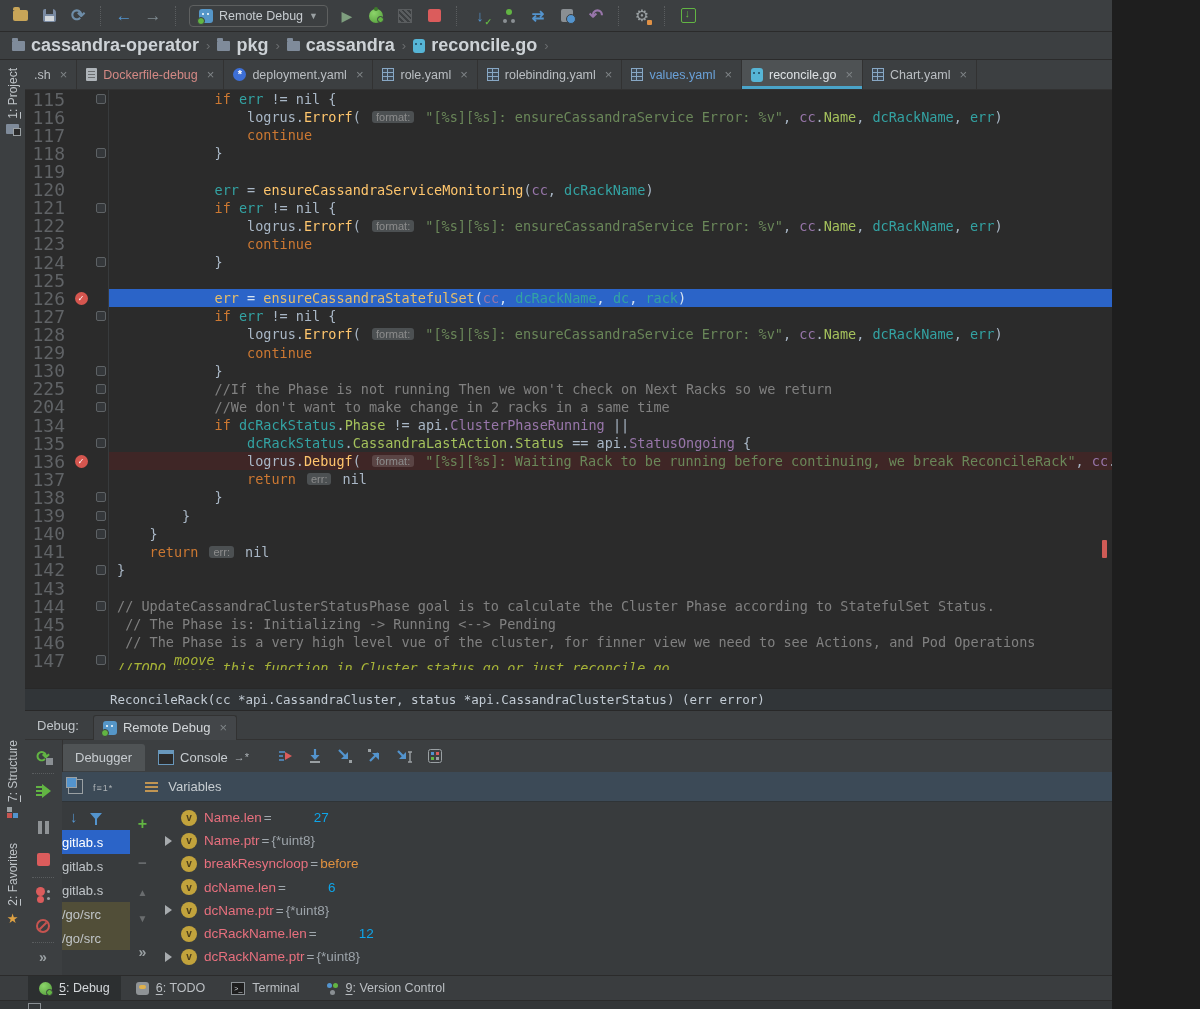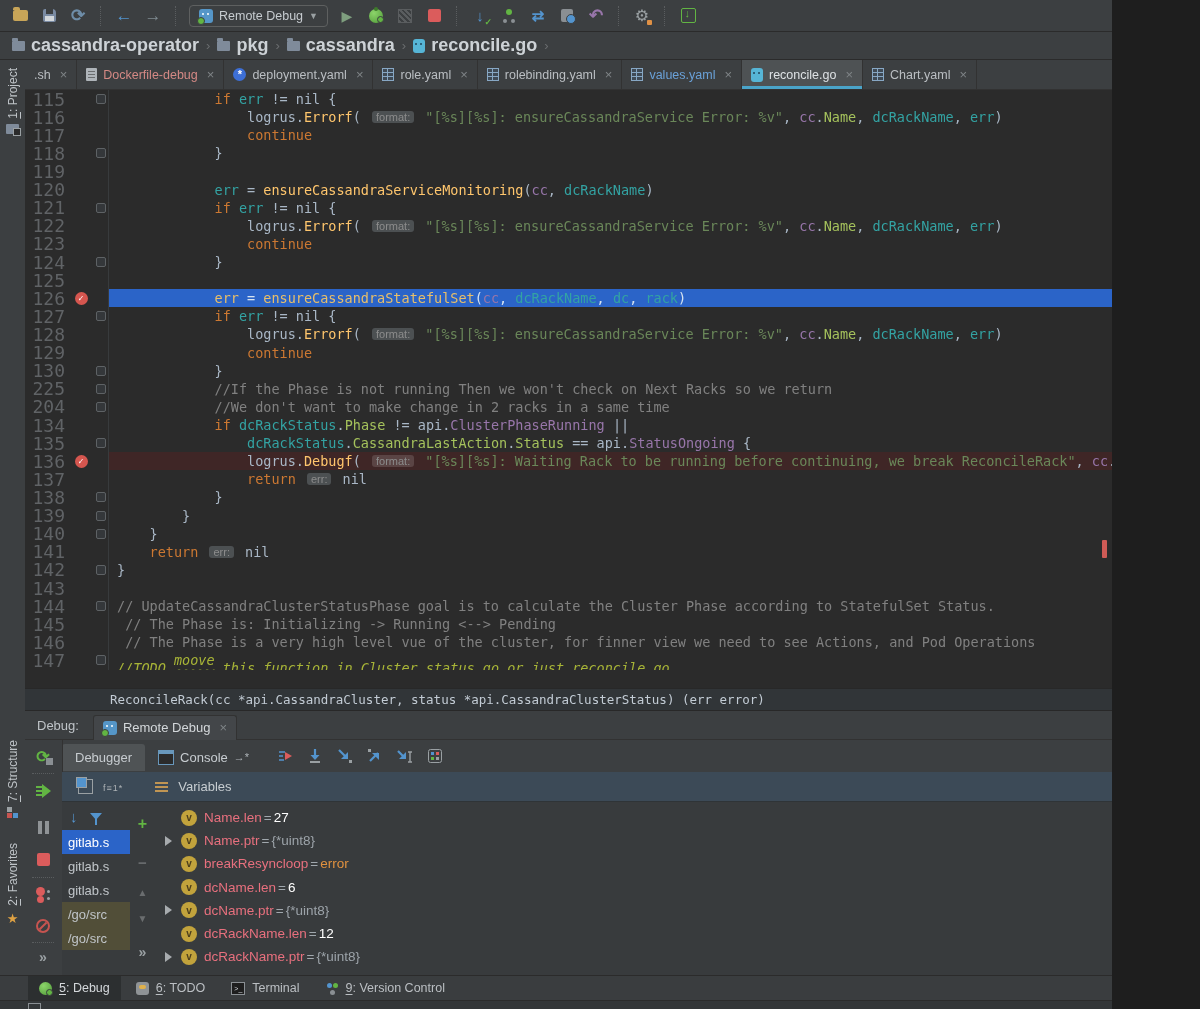--- a/index.html
+++ b/index.html
@@ -123,50 +123,50 @@
   .gl-pause::before{content:"";width:4px;height:13px;background:#8F9396;box-shadow:7px 0 0 #8F9396;position:absolute;left:5px;top:4px;}
   .gl-stopd{width:13px;height:13px;background:#DB5C5C;border-radius:2px;}
   .gl-vbp{width:16px;height:16px;position:relative;}
   .gl-vbp::before{content:"";position:absolute;left:1px;top:0;width:9px;height:9px;border-radius:50%;background:#DB5C5C;box-shadow:0 8px 0 -1px #DB5C5C;}
   .gl-vbp::after{content:"";position:absolute;right:1px;top:3px;width:3px;height:3px;border-radius:50%;background:#9AA0A3;box-shadow:0 7px 0 #9AA0A3;}
   .gl-mute{width:14px;height:14px;border:2px solid #C75450;border-radius:50%;position:relative;box-sizing:border-box;}
   .gl-mute::after{content:"";position:absolute;left:0px;top:4px;width:10px;height:2px;background:#C75450;transform:rotate(-45deg);}
   .gl-more::after{content:"»";color:#9AA0A3;font-size:14px;font-weight:bold;}
   .dsep{position:absolute;left:7px;width:22px;border-top:1px dotted #5A5D5F;}
   .vars-header{position:absolute;left:37px;top:61px;right:0;height:30px;background:#3C4A57;border-bottom:1px solid #2F3437;
-               display:flex;align-items:center;padding-left:16px;gap:10px;box-sizing:border-box;}
+               display:flex;align-items:center;padding-left:6px;gap:10px;box-sizing:border-box;}
   .gl-restore{width:13px;height:13px;border:1px solid #9AA0A3;position:relative;background:#3C4A57;}
   .gl-restore::before{content:"";position:absolute;left:-3px;top:-3px;width:9px;height:9px;border:1px solid #9AA0A3;background:#5394CE;}
   .gl-watch::after{content:"f≡1*";color:#AEB3B6;font-size:9px;letter-spacing:1px;}
   .gl-burger{width:13px;height:10px;background:repeating-linear-gradient(#C09553 0 2px,transparent 2px 4px);}
   .vars-title{color:#C7CDD1;font-size:13px;}
   .frames{position:absolute;left:37px;top:91px;bottom:0;width:68px;background:#383B3D;border-right:1px solid #323232;overflow:hidden;}
   .frames-toolbar{height:28px;display:flex;align-items:center;gap:12px;padding-left:8px;}
   .gl-darr::after{content:"↓";color:#5394CE;font-size:15px;font-weight:bold;}
   .gl-filter{width:0;height:0;border-left:6px solid transparent;border-right:6px solid transparent;border-top:7px solid #5394CE;position:relative;}
   .gl-filter::after{content:"";position:absolute;left:-1px;top:-2px;width:2px;height:7px;background:#5394CE;}
-  .frow{height:24px;display:flex;align-items:center;padding-left:6px;font-size:13px;color:#C0C5C9;white-space:nowrap;overflow:hidden;}
+  .frow{height:24px;display:flex;align-items:center;font-size:13px;color:#C0C5C9;white-space:nowrap;overflow:hidden;}
   .frow.sel{background:#2B64C8;color:#FFFFFF;}
   .frow.lib{background:#514E38;}
   .watchcol{position:absolute;left:105px;top:91px;bottom:0;width:25px;background:#383B3D;border-right:1px solid #35383A;}
   .wic{position:absolute;left:0;width:25px;height:20px;display:flex;align-items:center;justify-content:center;}
   .gl-addw::after{content:"+";color:#62B543;font-size:16px;font-weight:bold;}
   .gl-min::after{content:"−";color:#6A6D6F;font-size:15px;font-weight:bold;}
   .gl-upt::after{content:"▲";color:#6A6D6F;font-size:10px;}
   .gl-dnt::after{content:"▼";color:#6A6D6F;font-size:10px;}
   .varstree{position:absolute;left:130px;top:91px;right:0;bottom:0;background:#383B3D;overflow:hidden;padding-top:4px;}
   .vrow{height:23.2px;display:flex;align-items:center;font-size:13.5px;}
   .varrow{width:26px;flex:none;display:flex;justify-content:center;}
   .tri{width:0;height:0;border-left:7px solid #A7ABAE;border-top:5px solid transparent;border-bottom:5px solid transparent;}
   .vicon{width:16px;height:16px;border-radius:50%;background:#C2A33C;color:#4C3F1D;font-size:10px;font-weight:bold;
          display:flex;align-items:center;justify-content:center;margin-right:7px;flex:none;}
   .vicon::after{content:"v";}
   .vname{color:#E8707E;}
   .veq{color:#A1A8AE;padding:0 2px;}
-  .vv-num{color:#ffffff;}
+  .vv-num{color:#0ea5e9;margin-left:40px;}
   .vv-kw{color:#E0913F;}
   .vv-obj{color:#9CA3A9;}
   
   .bbar{left:0;top:975px;width:1200px;height:25px;background:#3A3D3F;border-top:1px solid #2B2B2B;
         display:flex;align-items:stretch;padding-left:28px;box-sizing:border-box;gap:4px;}
   .bitem{display:flex;align-items:center;gap:7px;padding:0 11px;font-size:12.5px;color:#BBBFC3;}
   .bitem.active{background:#2C2F30;color:#D5D9DC;}
   .bitem u{text-underline-offset:2px;}
   .bic-debug{width:13px;height:13px;border-radius:50%;background:radial-gradient(circle at 35% 30%,#8CD46A,#4F9A37);position:relative;}
   .bic-debug::after{content:"";position:absolute;right:-1px;bottom:-1px;width:5px;height:5px;border-radius:50%;background:#62B543;border:1px solid #3A3D3F;}
@@ -499,21 +499,21 @@
           <span class="vicon"></span>
           <span class="vname">Name.ptr</span>
           <span class="veq">=</span>
           <span class="vv-obj">{*uint8}</span>
         </div>
         <div class="vrow">
           <span class="varrow"></span>
           <span class="vicon"></span>
           <span class="vname">breakResyncloop</span>
           <span class="veq">=</span>
-          <span class="vv-kw">error</span>
+          <span class="vv-kw">before</span>
         </div>
         <div class="vrow">
           <span class="varrow"></span>
           <span class="vicon"></span>
           <span class="vname">dcName.len</span>
           <span class="veq">=</span>
           <span class="vv-num">6</span>
         </div>
         <div class="vrow">
           <span class="varrow">

